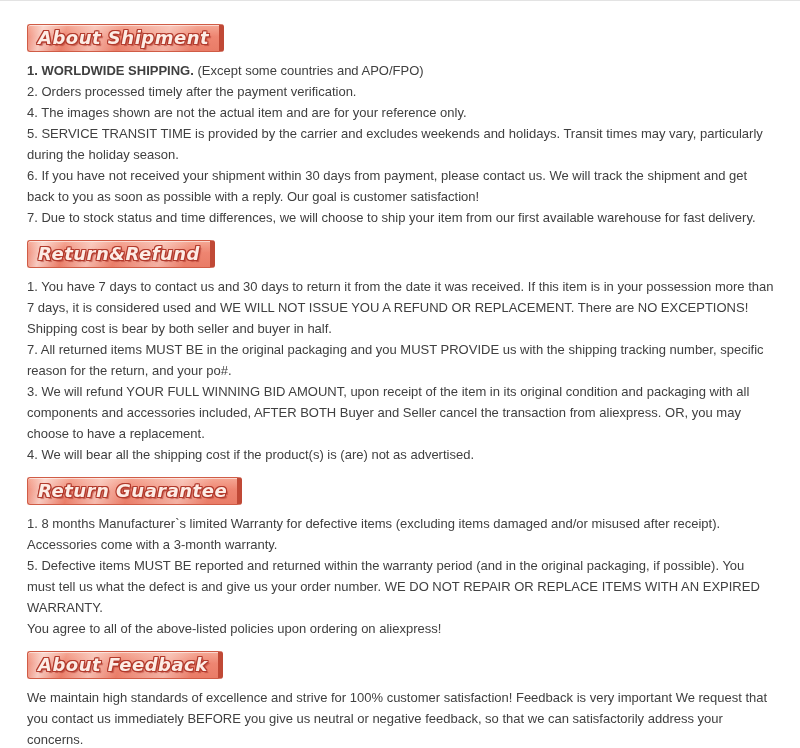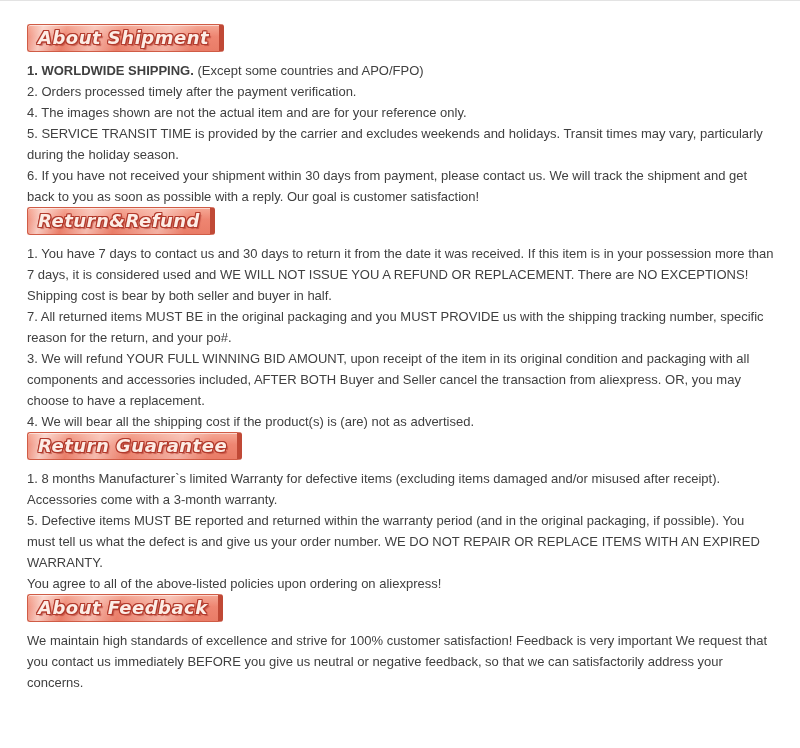--- a/index.html
+++ b/index.html
@@ -6,21 +6,21 @@
   html, body { background: #ffffff; }
   body {
     width: 800px;
     min-height: 748px;
     font-family: "Liberation Sans", sans-serif;
     border-top: 1px solid #e3e3e3;
   }
   .page {
     padding: 23px 24px 10px 27px;
   }
-  .section { margin-top: 0; }
+  .section { margin-top: 12px; }
   .section:first-child { margin-top: 0; }
   .badge {
     display: inline-block;
     position: relative;
     font-family: "DejaVu Sans", sans-serif;
     font-size: 18px;
     font-weight: bold;
     font-style: italic;
     letter-spacing: 0.5px;
     color: #fdece5;
@@ -58,20 +58,21 @@
 <div class="page">
 
   <div class="section">
     <div class="badge">About Shipment</div>
     <div class="section-body">
       <p><b>1. WORLDWIDE SHIPPING.</b><span> (Except some countries and APO/FPO)</span></p>
       <p>2. Orders processed timely after the payment verification.</p>
       <p>4. The images shown are not the actual item and are for your reference only.</p>
       <p>5. SERVICE TRANSIT TIME is provided by the carrier and excludes weekends and holidays. Transit times may vary, particularly during the holiday season.</p>
       <p>6. If you have not received your shipment within 30 days from payment, please contact us. We will track the shipment and get back to you as soon as possible with a reply. Our goal is customer satisfaction!</p>
+      <p>7. Due to stock status and time differences, we will choose to ship your item from our first available warehouse for fast delivery.</p>
     </div>
   </div>
 
   <div class="section">
     <div class="badge">Return&amp;Refund</div>
     <div class="section-body">
       <p>1. You have 7 days to contact us and 30 days to return it from the date it was received. If this item is in your possession more than 7 days, it is considered used and WE WILL NOT ISSUE YOU A REFUND OR REPLACEMENT. There are NO EXCEPTIONS! Shipping cost is bear by both seller and buyer in half.</p>
       <p>7. All returned items MUST BE in the original packaging and you MUST PROVIDE us with the shipping tracking number, specific reason for the return, and your po#.</p>
       <p>3. We will refund YOUR FULL WINNING BID AMOUNT, upon receipt of the item in its original condition and packaging with all components and accessories included, AFTER BOTH Buyer and Seller cancel the transaction from aliexpress. OR, you may choose to have a replacement.</p>
       <p>4.  We will bear all the shipping cost if the product(s) is (are) not as advertised.</p>

